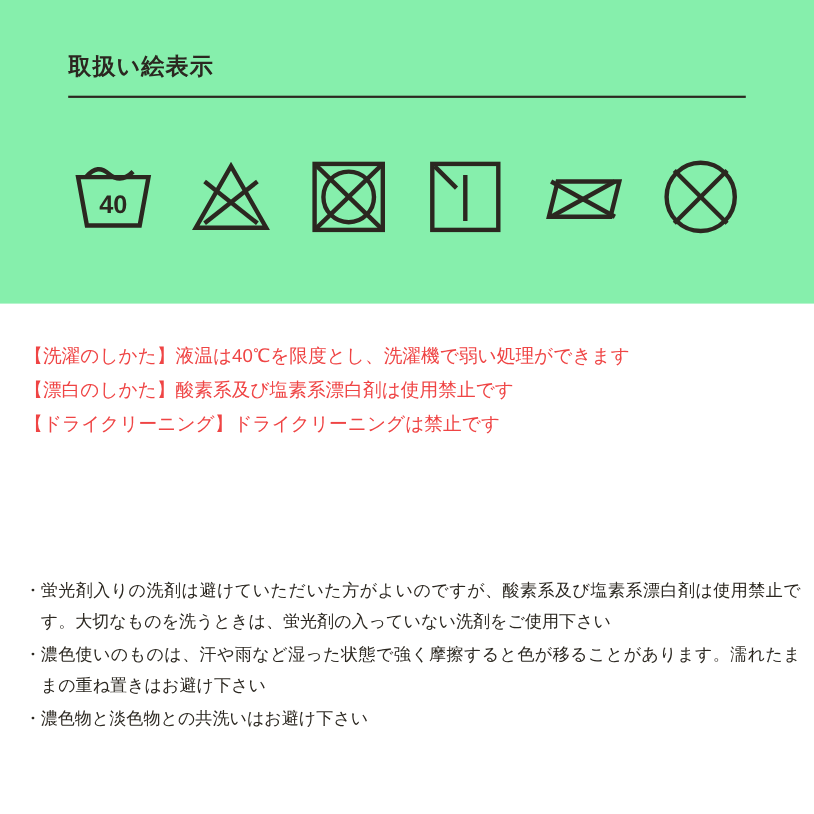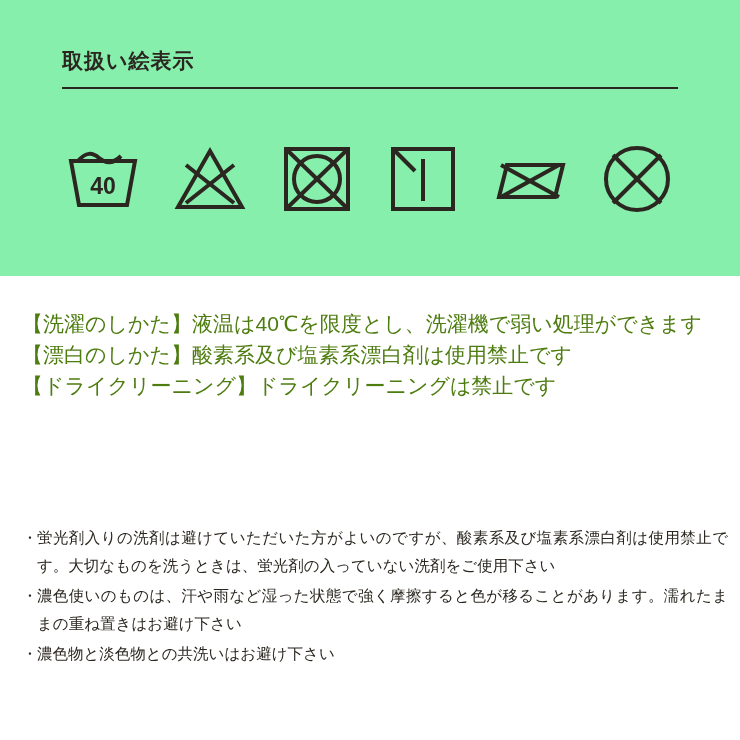--- a/index.html
+++ b/index.html
@@ -74,23 +74,23 @@
   }
 
   
   .desc {
     position: absolute;
     left: 22px;
     top: 308px;
     width: 700px;
   }
   .desc-line {
-    font-size: 21px;
+    font-size: 17px;
     line-height: 31px;
-    color: #4d7c0f;
+    color: #ef4444;
     white-space: nowrap;
   }
 
   .notes {
     position: absolute;
     left: 22px;
     top: 524px;
     width: 706px;
   }
   .note {

